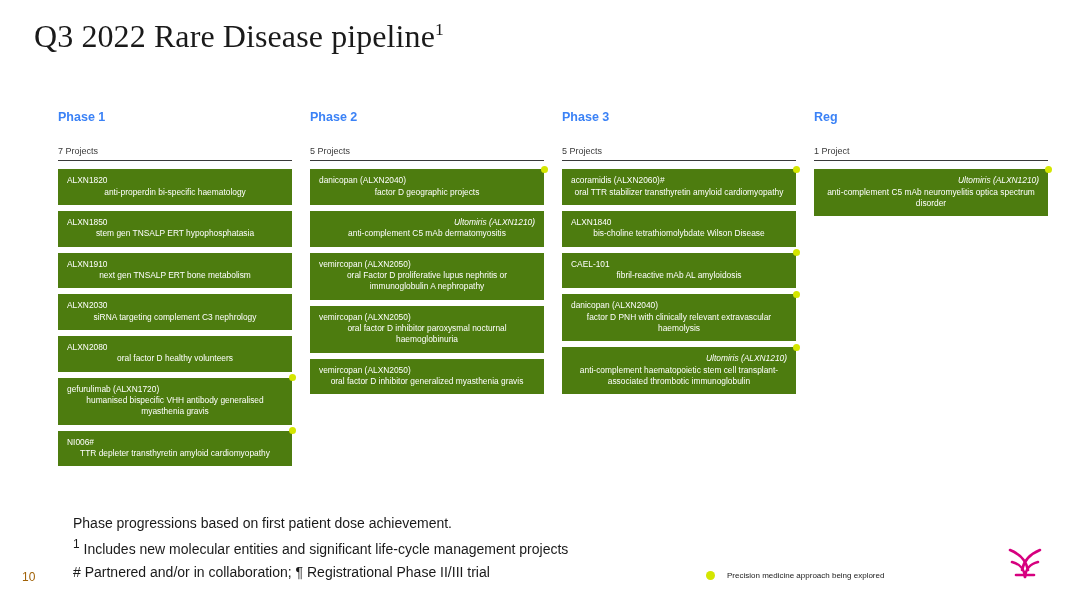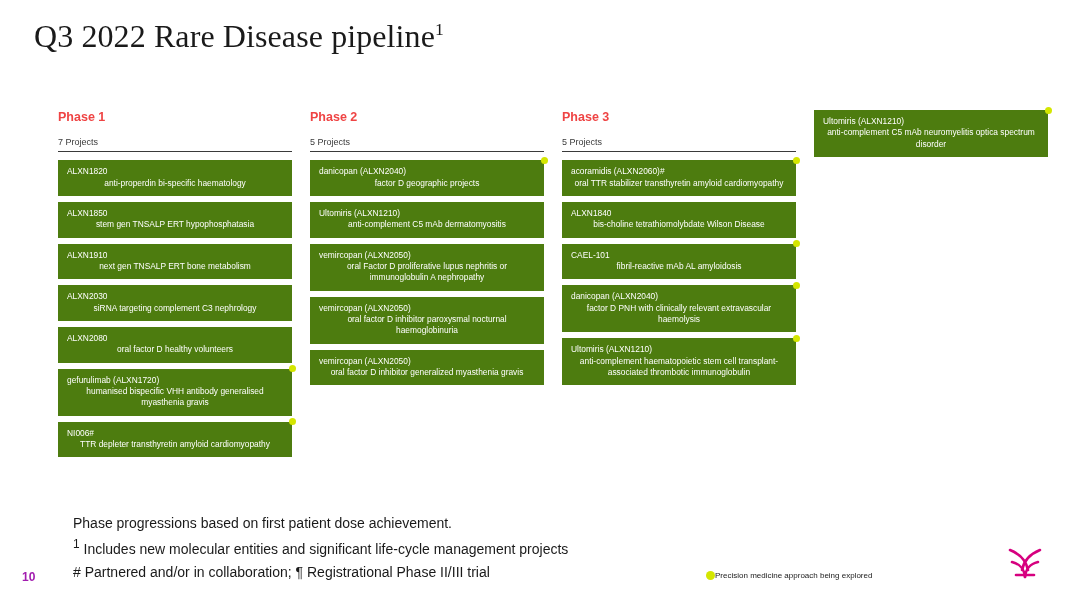--- a/index.html
+++ b/index.html
@@ -45,44 +45,46 @@
     flex: 0 0 234px;
   }
   .col-head {
     border-bottom: 1.5px solid #3a3a3a;
     padding-bottom: 3px;
     margin-bottom: 8px;
   }
   .col-title {
     font-size: 12.5px;
     font-weight: bold;
-    color: #ef4444;
+    color: #3b82f6;
     line-height: 1.25;
   }
   .col-sub {
     font-size: 9px;
     color: #3a3a3a;
     line-height: 1.4;
-    margin-top: 10px;
+    margin-top: 19px;
   }
   .card {
     position: relative;
     background: #4d7c0f;
     color: #ffffff;
     padding: 6px 9px 7px 9px;
     margin-bottom: 6px;
     min-height: 30px;
     box-sizing: border-box;
   }
   .card-name {
     font-size: 8.4px;
     line-height: 1.35;
     margin: 0;
   }
   .card-name.italic {
+    font-style: italic;
+    text-align: right;
   }
   .card-desc {
     font-size: 8.4px;
     line-height: 1.35;
     margin: 0;
     text-align: center;
   }
   .dot {
     position: absolute;
     width: 7px;
@@ -101,30 +103,30 @@
     line-height: 1.65;
   }
   .footnotes sup {
     font-size: 0.85em;
   }
   .page-number {
     position: absolute;
     left: 22px;
     bottom: 22px;
     font-size: 12px;
-    font-weight: bold;
-    color: #a21caf;
+    font-weight: normal;
+    color: #a16207;
   }
   .legend {
     position: absolute;
     left: 706px;
     bottom: 26px;
     display: flex;
     align-items: center;
-    gap: 0;
+    gap: 12px;
     font-size: 8px;
     color: #1a1a1a;
   }
   .legend-dot {
     width: 9px;
     height: 9px;
     border-radius: 50%;
     background: #d4e600;
     display: inline-block;
   }
@@ -233,20 +235,24 @@
           <p class="card-desc">factor D PNH with clinically relevant extravascular haemolysis</p>
           <span class="dot"></span>
         </div>
         <div class="card">
           <p class="card-name italic">Ultomiris (ALXN1210)</p>
           <p class="card-desc">anti-complement haematopoietic stem cell transplant-associated thrombotic immunoglobulin</p>
           <span class="dot"></span>
         </div>
       </div>
       <div class="column">
+        <div class="col-head">
+          <div class="col-title">Reg</div>
+          <div class="col-sub">1 Project</div>
+        </div>
         <div class="card">
           <p class="card-name italic">Ultomiris (ALXN1210)</p>
           <p class="card-desc">anti-complement C5 mAb neuromyelitis optica spectrum disorder</p>
           <span class="dot"></span>
         </div>
       </div>
     </div>
 
   <div class="page-number">10</div>
 

